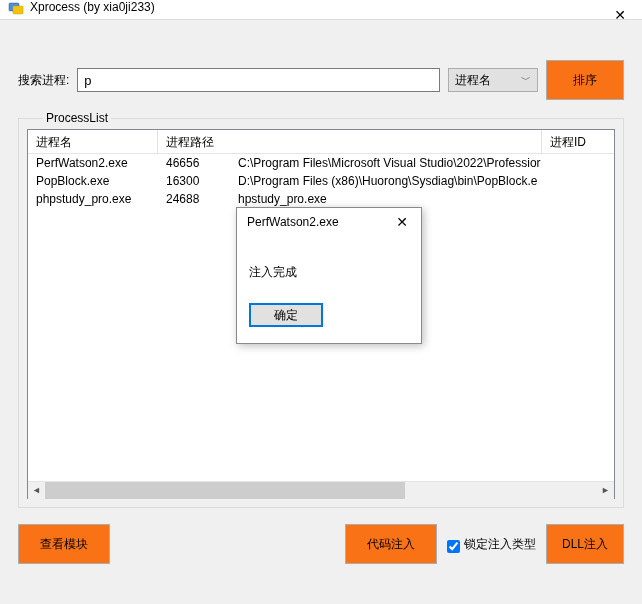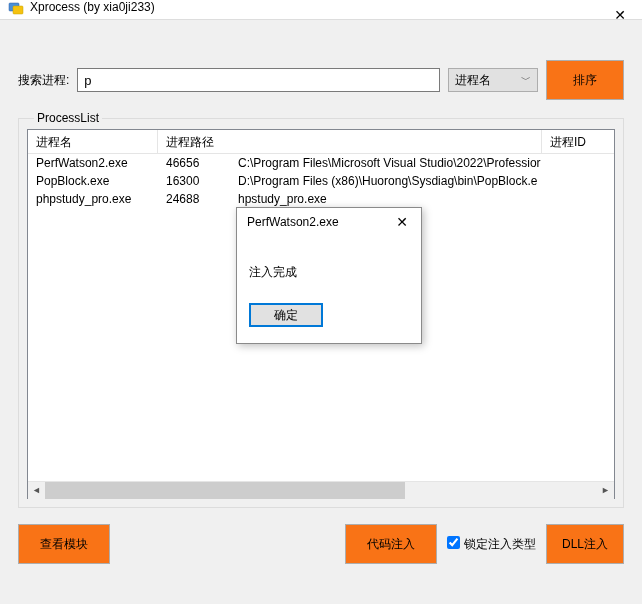--- a/index.html
+++ b/index.html
@@ -73,21 +73,21 @@
 }
 .groupbox {
   border: 1px solid #dcdcdc;
   padding: 10px 8px 8px 8px;
   position: relative;
   margin-top: 6px;
 }
 .groupbox-title {
   position: absolute;
   top: -8px;
-  left: 15px;
+  left: 24px;
   background: #f0f0f0;
   padding: 0 3px;
   font-size: 12px;
 }
 .listview {
   border: 1px solid #828790;
   background: #fff;
   height: 370px;
   display: flex;
   flex-direction: column;
@@ -143,21 +143,21 @@
   background: #cdcdcd;
 }
 .bottom-row {
   display: flex;
   align-items: center;
   gap: 10px;
   margin-top: 16px;
 }
 .bottom-row .spacer { flex: 1; }
 .checkbox {
-  display: flex; align-items: flex-start; gap: 4px;
+  display: flex; align-items: flex-end; gap: 4px;
   font-size: 12px;
 }
 .checkbox input { width: 13px; height: 13px; }
 
 
 .dialog {
   position: absolute;
   left: 236px; top: 207px;
   width: 186px;
   background: #fff;

